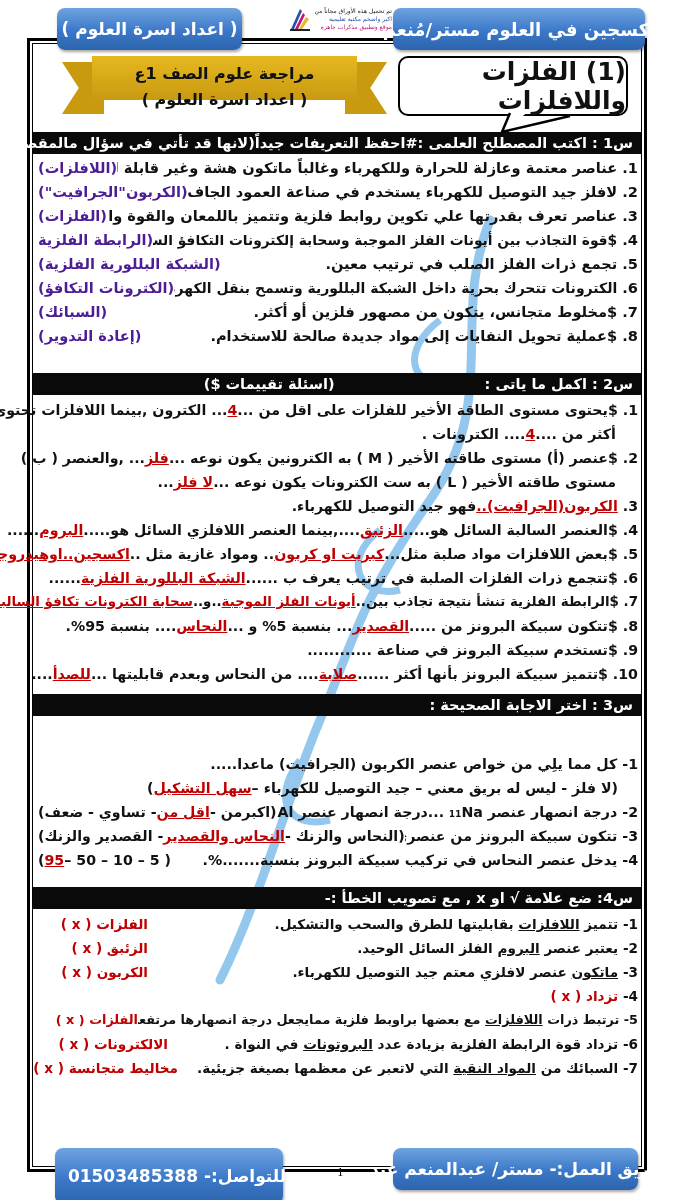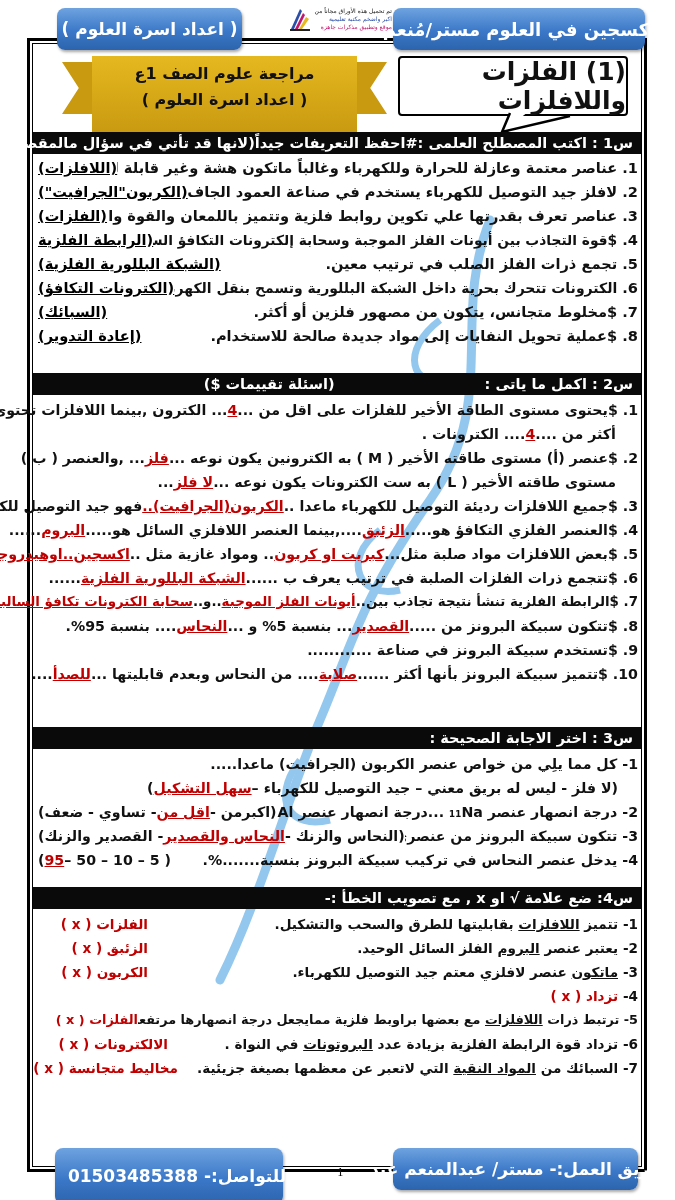--- a/index.html
+++ b/index.html
@@ -6,31 +6,31 @@
 html,body{width:675px;height:1200px;background:#fff;overflow:hidden;}
 body{position:relative;font-family:"DejaVu Sans","Liberation Sans",sans-serif;color:#111;}
 .frame{position:absolute;left:27px;top:38px;width:620px;height:1134px;border:3px solid #000;box-shadow:inset 0 0 0 2px #fff, inset 0 0 0 3px #000;}
 .pill{position:absolute;height:42px;border-radius:8px;background:linear-gradient(#6fa3e0,#3b78c8 55%,#2c64ad);color:#fff;font-weight:bold;display:flex;align-items:center;justify-content:center;font-size:17px;box-shadow:1px 2px 3px rgba(0,0,0,.35);direction:rtl;white-space:nowrap;}
 .logo{position:absolute;left:272px;top:4px;width:120px;height:30px;display:flex;align-items:center;gap:4px;direction:rtl;}
 .logo .txt{font-size:6px;line-height:8px;text-align:right;color:#222;}
 .logo .txt span{display:block;}
 .logo .txt .l2{color:#2b4fa8;}
 .logo .txt .l3{color:#c0186e;}
 .ribbon{position:absolute;left:62px;top:52px;width:325px;height:68px;}
-.ribbon .body{position:absolute;left:30px;top:4px;width:265px;height:76px;background:linear-gradient(#e5b820,#c99a10);text-align:center;direction:rtl;font-weight:bold;font-size:16px;line-height:26px;color:#111;padding-top:5px;}
+.ribbon .body{position:absolute;left:30px;top:4px;width:265px;height:44px;background:linear-gradient(#e5b820,#c99a10);text-align:center;direction:rtl;font-weight:bold;font-size:16px;line-height:26px;color:#111;padding-top:5px;}
 .ribbon .tailL,.ribbon .tailR{position:absolute;top:10px;width:42px;height:52px;background:#c99a10;}
 .ribbon .tailL{left:0;clip-path:polygon(0 0,100% 0,100% 100%,0 100%,40% 50%);}
 .ribbon .tailR{right:0;clip-path:polygon(0 0,100% 0,60% 50%,100% 100%,0 100%);}
-.bubble{position:absolute;left:398px;top:56px;width:230px;height:60px;border:2.5px solid #000;border-radius:4px;background:#fff;display:flex;align-items:center;justify-content:center;direction:rtl;font-weight:bold;font-size:25px;}
+.bubble{position:absolute;left:398px;top:56px;width:230px;height:60px;border:2.5px solid #000;border-radius:10px;background:#fff;display:flex;align-items:center;justify-content:center;direction:rtl;font-weight:bold;font-size:25px;}
 .hdr{position:absolute;left:33px;width:608px;background:#0a0a0a;color:#fff;direction:rtl;font-size:14.5px;font-weight:bold;padding:0 8px;display:flex;align-items:center;height:22px;white-space:nowrap;}
 .hdr .gap{flex:1;}
 .content{position:absolute;left:38px;width:600px;direction:rtl;font-weight:bold;font-size:14.6px;}
 .row{display:flex;align-items:baseline;white-space:nowrap;height:24px;line-height:24px;}
 .row .q{flex:1;overflow:hidden;}
-.row .a{color:#000000;text-decoration:underline;}
+.row .a{color:#4c1d95;}
 .red{color:#c00000;text-decoration:underline;}
 .redplain{color:#c00000;}
 .ul{text-decoration:underline;}
 .pageno{position:absolute;left:337px;top:1166px;font-size:11px;font-family:"DejaVu Serif",serif;}
 .watermark{position:absolute;left:200px;top:200px;width:340px;height:800px;pointer-events:none;opacity:.55;}
 </style>
 </head>
 <body>
 
 <svg class="watermark" viewBox="0 0 340 800">
@@ -104,31 +104,31 @@
       <span>أكثر من ....</span>
       <span class="red">4</span>
       <span>.... الكترونات .</span>
     </div>
   <div class="row"><span>2.</span>&nbsp;<span>$عنصر (أ) مستوى طاقته الأخير ( M ) به الكترونين يكون نوعه ... </span><span class="red">فلز</span><span>... ,والعنصر ( ب )</span></div>
   <div class="row" style="padding-right:22px">
       <span>مستوى طاقته الأخير ( L ) به ست الكترونات يكون نوعه ...</span>
       <span class="red">لا فلز</span>
       <span>...</span>
     </div>
-  <div class="row"><span>3.</span>&nbsp;<span>$جميع اللافلزات رديئة التوصيل للكهرباء ماعدا ..</span><span class="red">الكربون(الجرافيت)..</span><span>فهو جيد التوصيل للكهرباء.</span></div>
-  <div class="row"><span>4.</span>&nbsp;<span>$العنصر الفلزي التكافؤ هو.....</span><span class="red">الزئبق</span><span>....,بينما العنصر اللافلزي السائل هو.....</span><span class="red">البروم</span><span>......</span></div>
+  <div class="row"><span>3.</span>&nbsp;<span class="red">الكربون(الجرافيت)..</span><span>فهو جيد التوصيل للكهرباء.</span></div>
+  <div class="row"><span>4.</span>&nbsp;<span>$العنصر السالبة السائل هو.....</span><span class="red">الزئبق</span><span>....,بينما العنصر اللافلزي السائل هو.....</span><span class="red">البروم</span><span>......</span></div>
   <div class="row"><span>5.</span>&nbsp;<span>$بعض اللافلزات مواد صلبة مثل...</span><span class="red">كبريت او كربون</span><span> .. ومواد غازية مثل ..</span><span class="red">اكسجين..اوهيدروجين</span></div>
   <div class="row"><span>6.</span>&nbsp;<span>$تتجمع ذرات الفلزات الصلبة في ترتيب يعرف ب ......</span><span class="red">الشبكة البللورية الفلزية</span><span>......</span></div>
   <div class="row" style="font-size:13.4px"><span>7.</span>&nbsp;<span>$الرابطة الفلزية تنشأ نتيجة تجاذب بين..</span><span class="red">أيونات الفلز الموجبة</span><span>..و..</span><span class="red">سحابة الكترونات تكافؤ السالبة</span></div>
   <div class="row"><span>8.</span>&nbsp;<span>$تتكون سبيكة البرونز من ..... </span><span class="red">القصدير</span><span> ... بنسبة 5% و ...</span><span class="red">النحاس</span><span>.... بنسبة 95%.</span></div>
   <div class="row"><span>9.</span>&nbsp;<span>$تستخدم سبيكة البرونز في صناعة .....</span><span>.......</span></div>
   <div class="row"><span>10.</span>&nbsp;<span> $تتميز سبيكة البرونز بأنها أكثر ...... </span><span class="red">صلابة</span><span>.... من النحاس وبعدم قابليتها ...</span><span class="red">للصدأ</span><span>....</span></div>
 </div>
 
-<div class="hdr" style="top:727px;">
+<div class="hdr" style="top:694px;">
   <span>س3 : اختر الاجابة الصحيحة :</span>
 </div>
 <div class="content" style="top:752px;font-size:14.2px;">
   <div class="row"><span>1-</span>&nbsp;<span>كل مما يلِي من خواص عنصر الكربون (الجرافيت) ماعدا.....</span></div>
   <div class="row" style="padding-right:20px">
       <span>(لا فلز - ليس له بريق معني – جيد التوصيل للكهرباء – </span>
       <span class="red">سهل التشكيل</span>
       <span> )</span>
     </div>
   <div class="row"><span>2-</span>&nbsp;<span class="q">درجة انصهار عنصر ₁₁Na ...درجة انصهار عنصر ₁₃Al.</span><span>(اكبرمن - </span><span class="red">اقل من</span><span> - تساوي - ضعف)</span></div>

